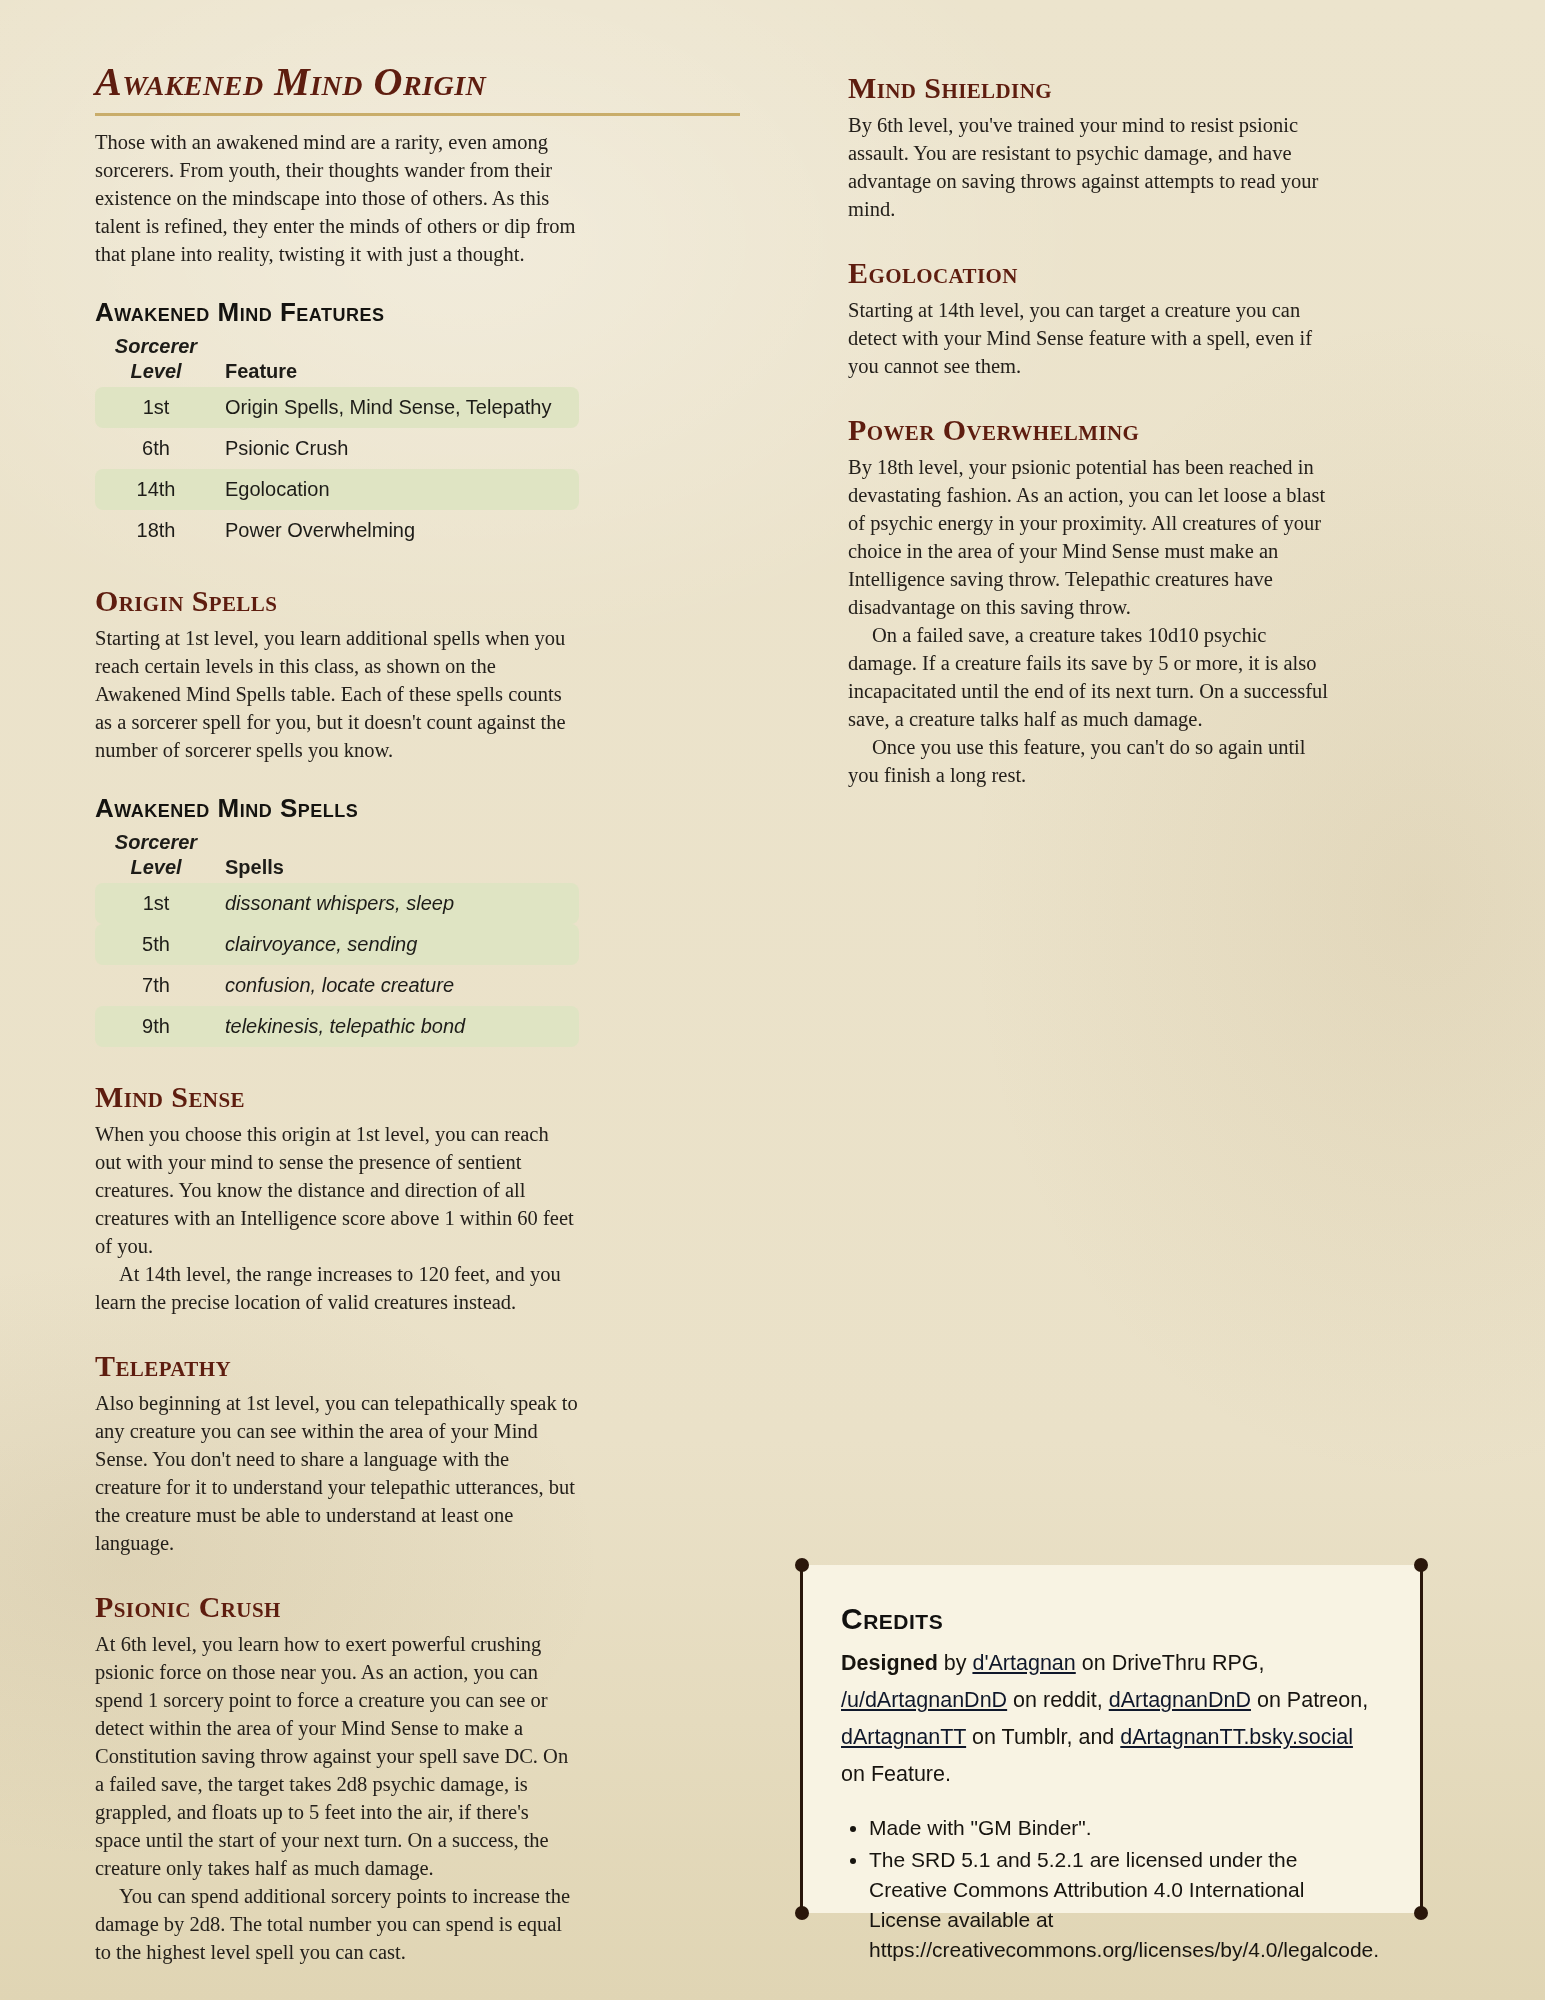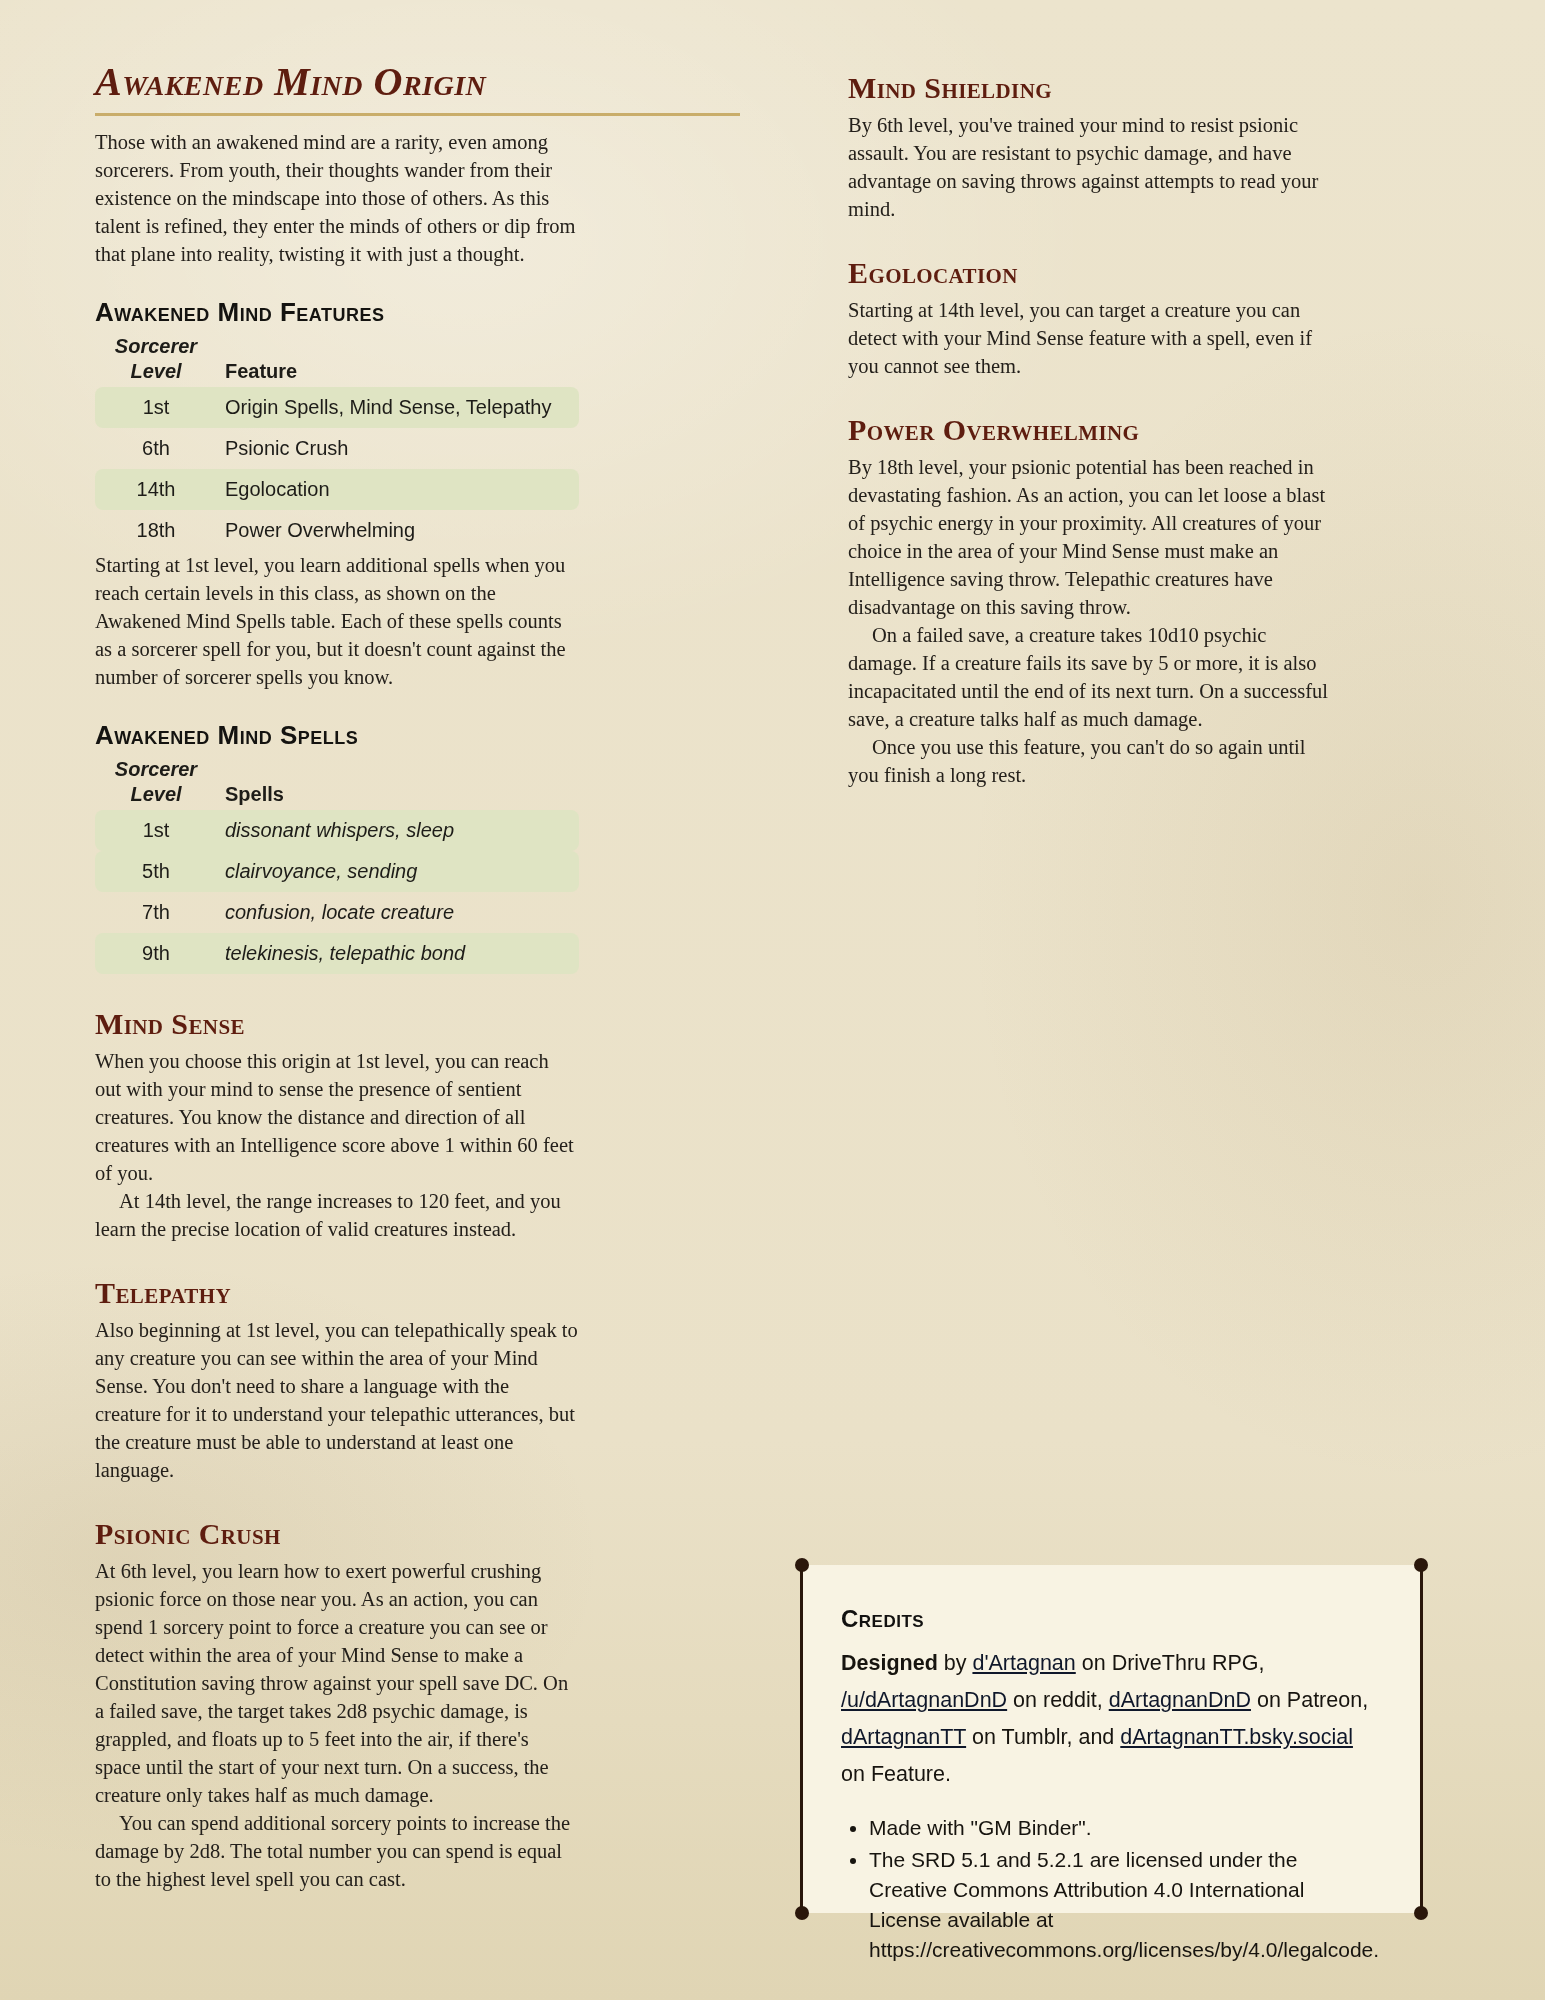--- a/index.html
+++ b/index.html
@@ -54,21 +54,21 @@
     border-left:3px solid #2a170b;border-right:3px solid #2a170b;
     padding:38px 40px 0 38px;
     font-family:"Liberation Sans",sans-serif;color:#17140f;
   }
   .dot{position:absolute;width:14px;height:14px;border-radius:50%;background:#2a170b;}
   .dot.tl{left:-8px;top:-7px;}
   .dot.tr{right:-8px;top:-7px;}
   .dot.bl{left:-8px;bottom:-7px;}
   .dot.br{right:-8px;bottom:-7px;}
   .credits-title{
-    font-size:24px;line-height:32px;font-weight:bold;font-variant:small-caps;
+    font-size:30px;line-height:32px;font-weight:bold;font-variant:small-caps;
     letter-spacing:0.5px;color:#121110;margin:0 0 10px 0;
   }
   .credits-line{margin:0;font-size:21.5px;line-height:37px;}
   .credits-line b{font-weight:bold;}
   a.link{color:#0f172a;text-decoration:underline;cursor:pointer;}
   .credits-bullets{margin:20px 0 0 0;padding-left:28px;font-size:21px;line-height:30px;}
   .credits-bullets li{margin:0 0 2px 0;}
 </style>
 </head>
 <body>
@@ -100,20 +100,21 @@
       <div class="trow stripe">
         <div class="cell level">14th</div>
         <div class="cell main">Egolocation</div>
       </div>
       <div class="trow">
         <div class="cell level">18th</div>
         <div class="cell main">Power Overwhelming</div>
       </div>
     </div>
 
+    <h3 class="sec">Origin Spells</h3>
     <p class="body">Starting at 1st level, you learn additional spells when you reach certain levels in this class, as shown on the Awakened Mind Spells table. Each of these spells counts as a sorcerer spell for you, but it doesn't count against the number of sorcerer spells you know.</p>
 
     <h4 class="table-title">Awakened Mind Spells</h4>
     <div class="tbl">
       <div class="thead">
         <div class="th-level">
           <div>Sorcerer</div>
           <div>Level</div>
         </div>
         <div class="th-main">Spells</div>

